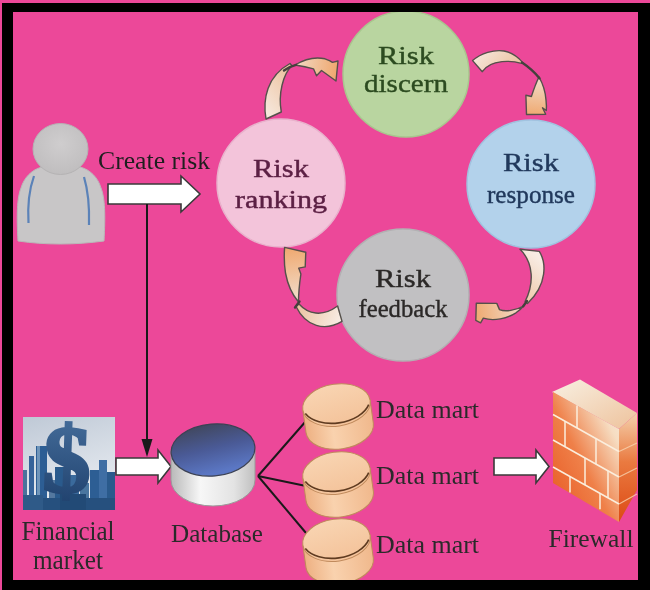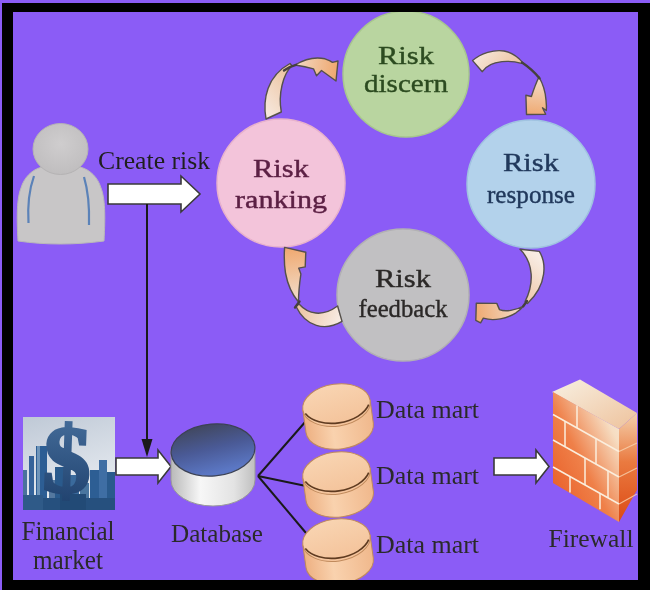--- a/index.html
+++ b/index.html
@@ -1,16 +1,16 @@
 <!DOCTYPE html>
 <html><head>
 <meta charset="utf-8">
 <style>
 html,body{margin:0;padding:0;background:#fff;}
-#canvas{position:relative;width:650px;height:590px;background:#8b5cf6;overflow:hidden;
+#canvas{position:relative;width:650px;height:590px;background:#ec4899;overflow:hidden;
 font-family:"Liberation Serif",serif;}
 svg{position:absolute;left:0;top:0;}
 </style>
 </head>
 <body>
 <div id="canvas">
 <svg width="650" height="590" viewBox="0 0 650 590">
 <defs>
 <linearGradient id="gTailA" x1="0" y1="1" x2="0.6" y2="0">
  <stop offset="0" stop-color="#f8ece3"></stop>

